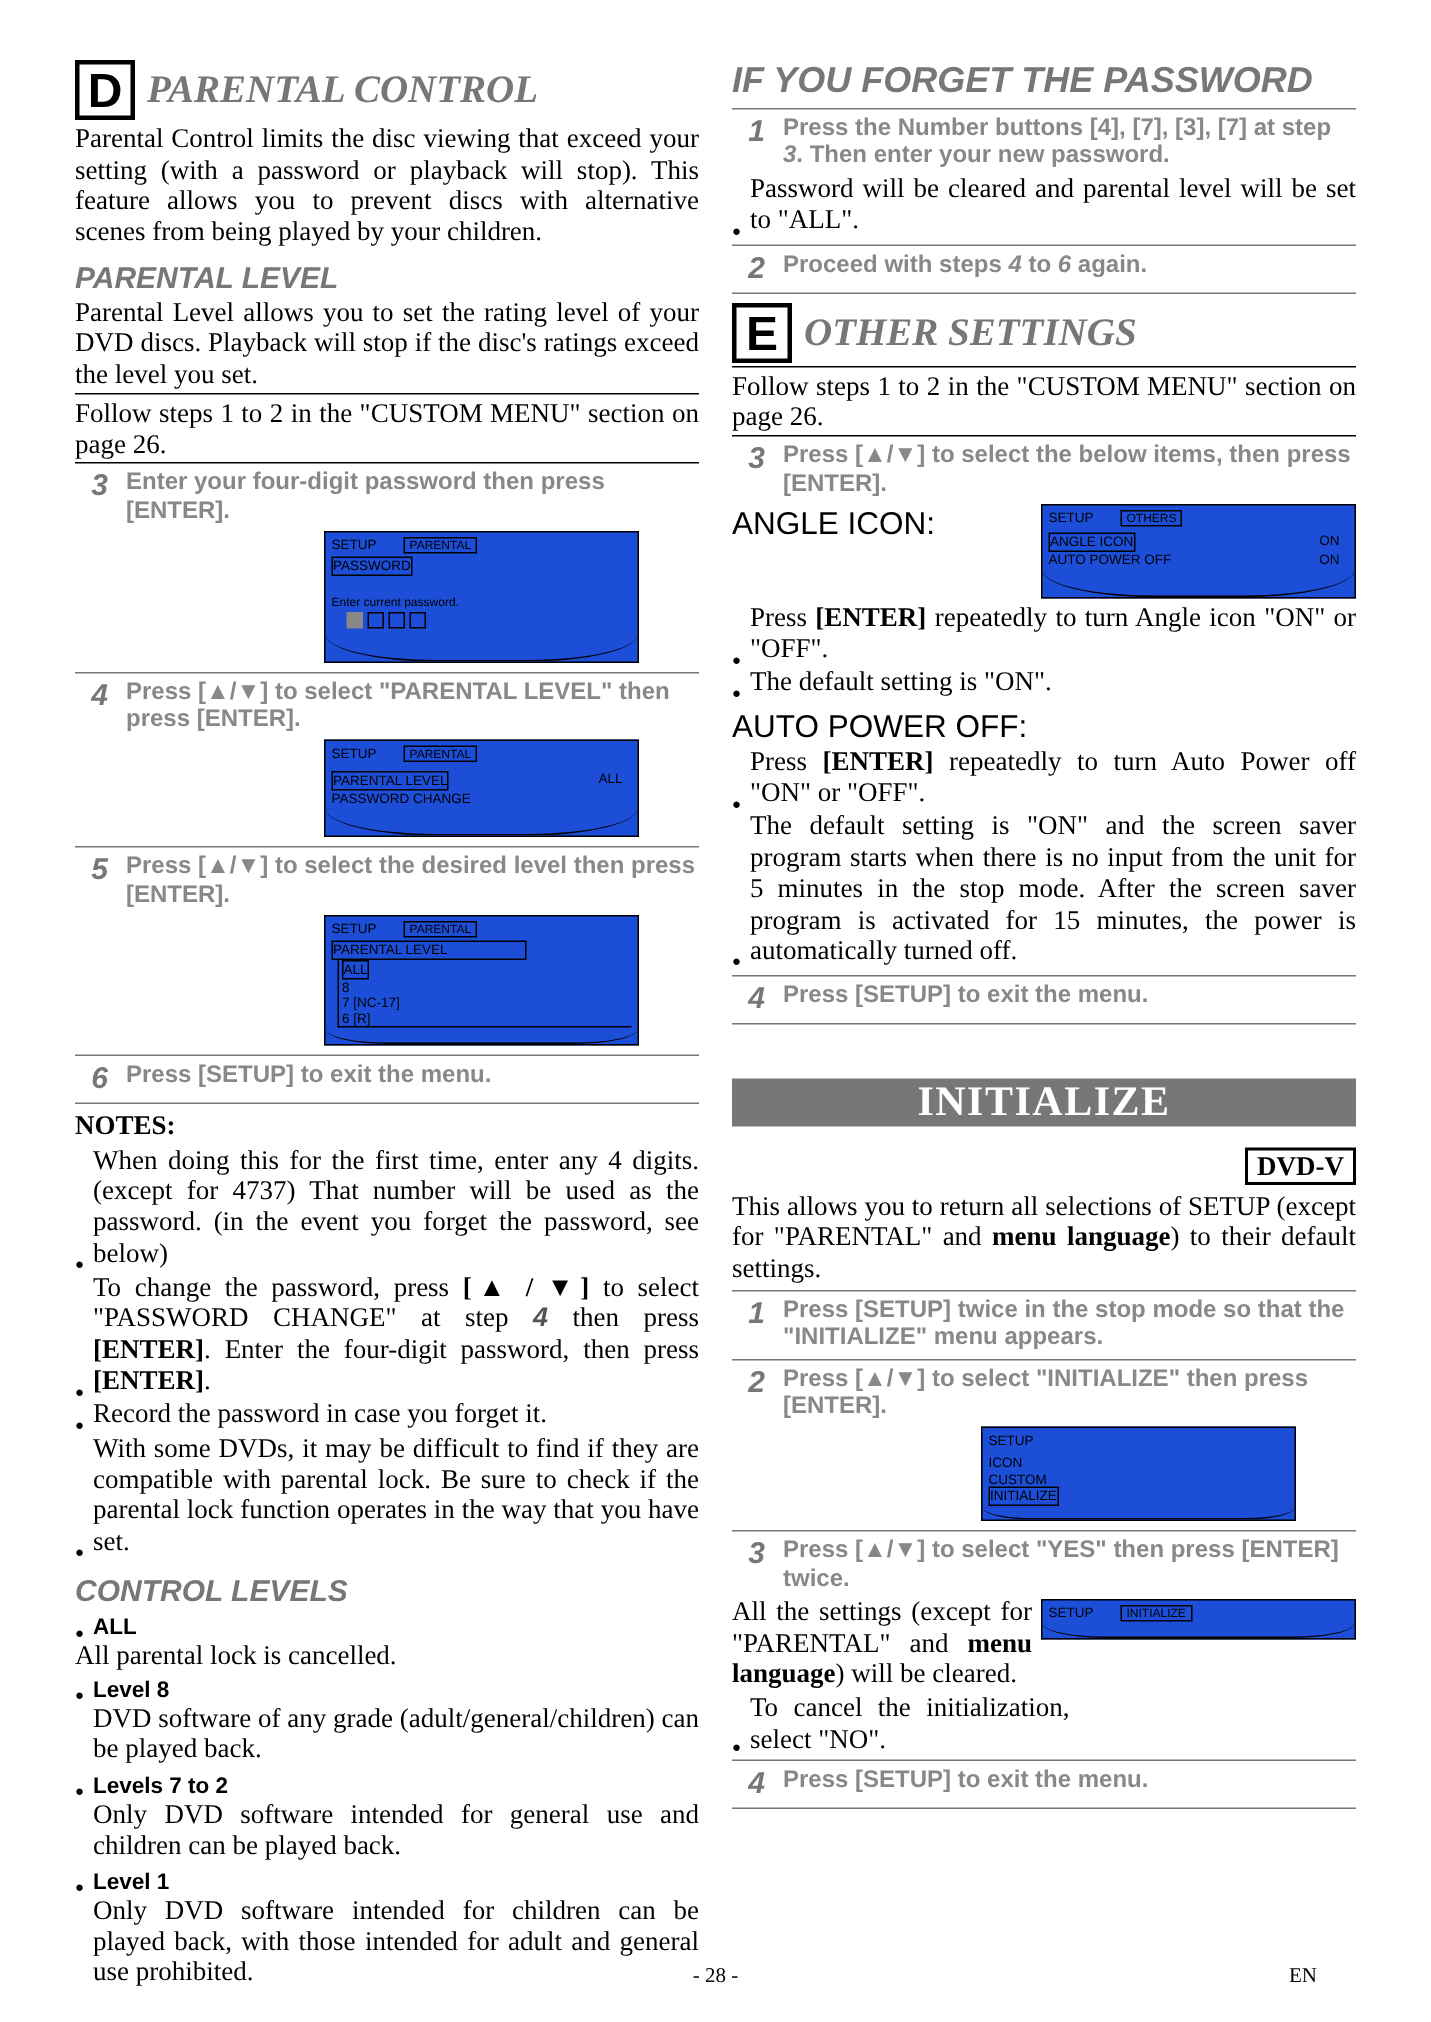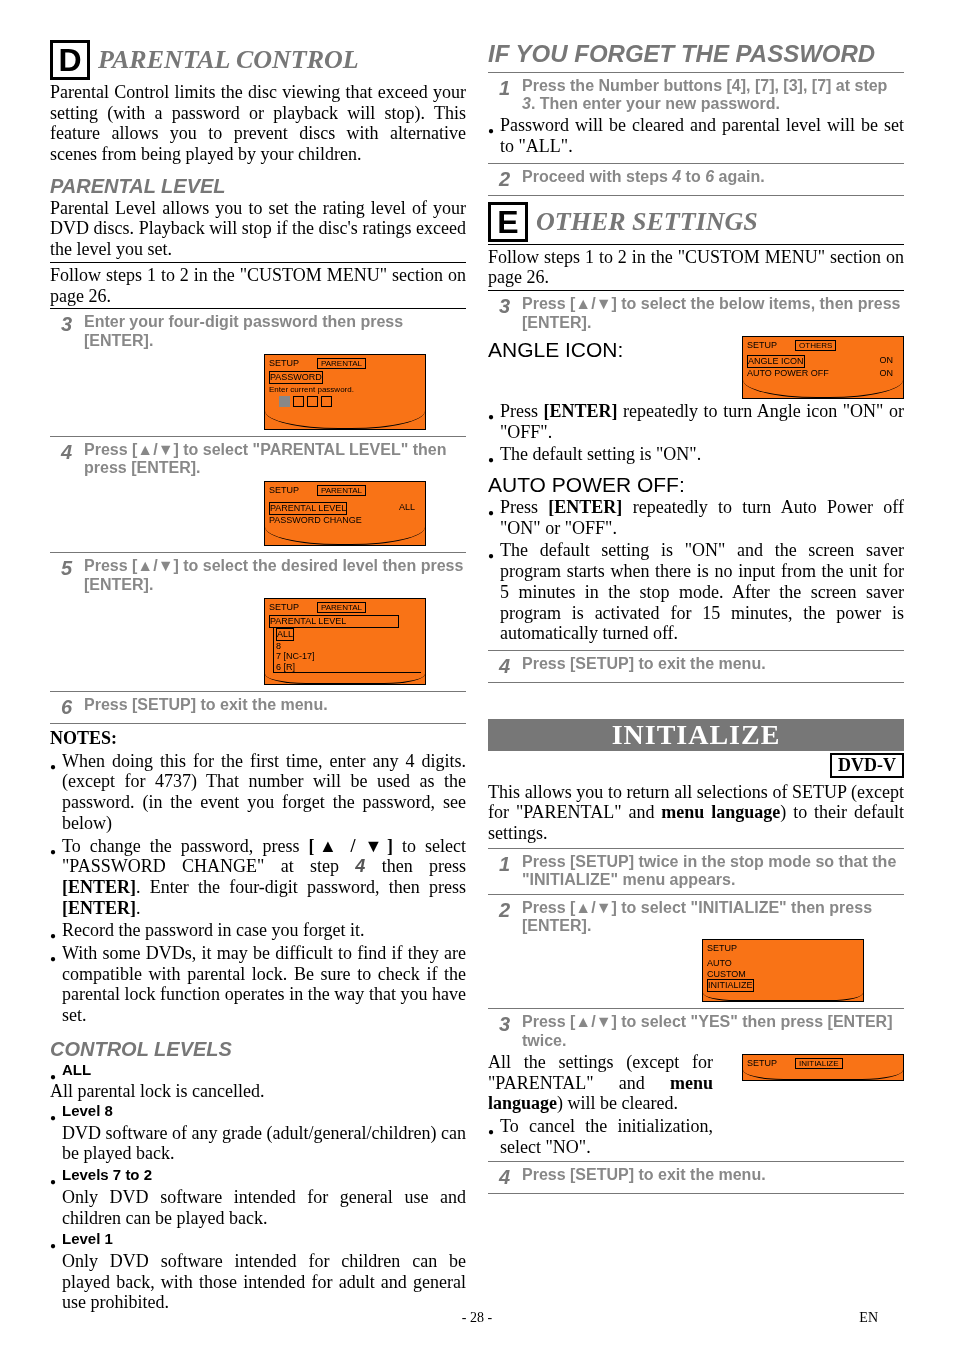--- a/index.html
+++ b/index.html
@@ -57,36 +57,36 @@
   .steptxt {
     font-family: Arial, sans-serif;
     font-weight: 700;
     color: #888;
     font-size: 16px;
     flex: 1;
   }
   .thinrule { border-top: 1px solid #777; margin: 4px 0; }
   .para { text-align: justify; margin-bottom: 2px; }
   .bullets { margin: 2px 0 2px 0; }
-  .bullets li, .li { display: flex; align-items: flex-start; text-align: justify; }
+  .bullets li, .li { display: flex; align-items: flex-end; text-align: justify; }
   .dot { width: 12px; flex-shrink: 0; }
   .dot::before { content: "●"; font-size: 10px; position: relative; top: 3px; }
   .sub { font-family: Arial, sans-serif; font-size: 21px; margin-top: 6px; }
   .notes-h { font-weight: 700; margin-top: 4px; }
   .bold { font-weight: 700; }
   .screen-wrap { display: flex; justify-content: flex-end; padding-right: 40px; }
   .screen {
-    width: 162px;
+    width: 210px;
     border: 1px solid #000;
     font-family: Arial, sans-serif;
     font-size: 9px;
     padding: 3px 4px 0 4px;
     margin: 2px 0 2px 0;
     position: relative;
-    background: #f97316;
+    background: #1d4ed8;
   }
   .screen .toprow { display: flex; gap: 18px; height: 11px;}
   .screen .tab { border: 1px solid #000; padding: 0 3px; font-size: 8px; line-height: 10px; }
   .screen .body { padding: 2px 0 0 0; }
   .screen .hl { border: 1px solid #000; display: inline-block; padding: 0 0; font-size:9px; line-height:11px;}
   .screen .line { font-size: 9px; line-height: 11px; display:flex; justify-content:space-between; padding-right:6px;}
   .screen .curve {
     height: 18px;
     margin: 1px -4px 0 -4px;
     border-bottom: 1px solid #000;
@@ -109,21 +109,21 @@
     color: #fff;
     letter-spacing: 1px;
   }
   .tagbox {
     border: 2px solid #000;
     font-family: "Times New Roman", serif;
     font-weight: 700;
     font-size: 18px;
     padding: 0 6px;
     float: right;
-    margin: 2px 0 4px 6px;
+    margin: 14px 0 4px 6px;
   }
   .footer {
     position: absolute;
     bottom: 22px; left: 0; right: 0;
     text-align: center;
     font-size: 14px;
   }
   .screen-right { float: right; margin-left: 6px; }
   .clear { clear: both; }
 </style>
@@ -152,21 +152,21 @@
       <div class="steptxt">Enter your four-digit password then press [ENTER].</div>
     </div>
     <div class="screen-wrap">
       <div class="screen">
         <div class="toprow">
           <span>SETUP</span>
           <span class="tab">PARENTAL</span>
         </div>
         <div class="body">
           <div><span class="hl">PASSWORD</span></div>
-          <div style="font-size:8px; margin-top:1px;">Enter current password.</div>
+          <div style="font-size:8px; margin-top:13px;">Enter current password.</div>
           <div class="pwdigits" style="margin:2px 0 0 10px;">
             <span style="background:#888;border:none;"></span><span></span><span></span><span></span>
           </div>
         </div>
         <div class="curve"></div>
       </div>
     </div>
 
     <div class="thinrule"></div>
     <div class="step-row">
@@ -365,21 +365,21 @@
     <div class="step-row">
       <div class="stepnum">2</div>
       <div class="steptxt">Press [▲/▼] to select "INITIALIZE" then press [ENTER].</div>
     </div>
     <div class="screen-wrap">
       <div class="screen">
         <div class="toprow">
             <span>SETUP</span>
           </div>
         <div class="body" style="padding-top:4px;">
-          <div>AUTO</div>
+          <div>ICON</div>
           <div>CUSTOM</div>
           <div><span class="hl">INITIALIZE</span></div>
         </div>
         <div class="curve" style="height:8px;"></div>
       </div>
     </div>
 
     <div class="thinrule"></div>
     <div class="step-row">
       <div class="stepnum">3</div>

